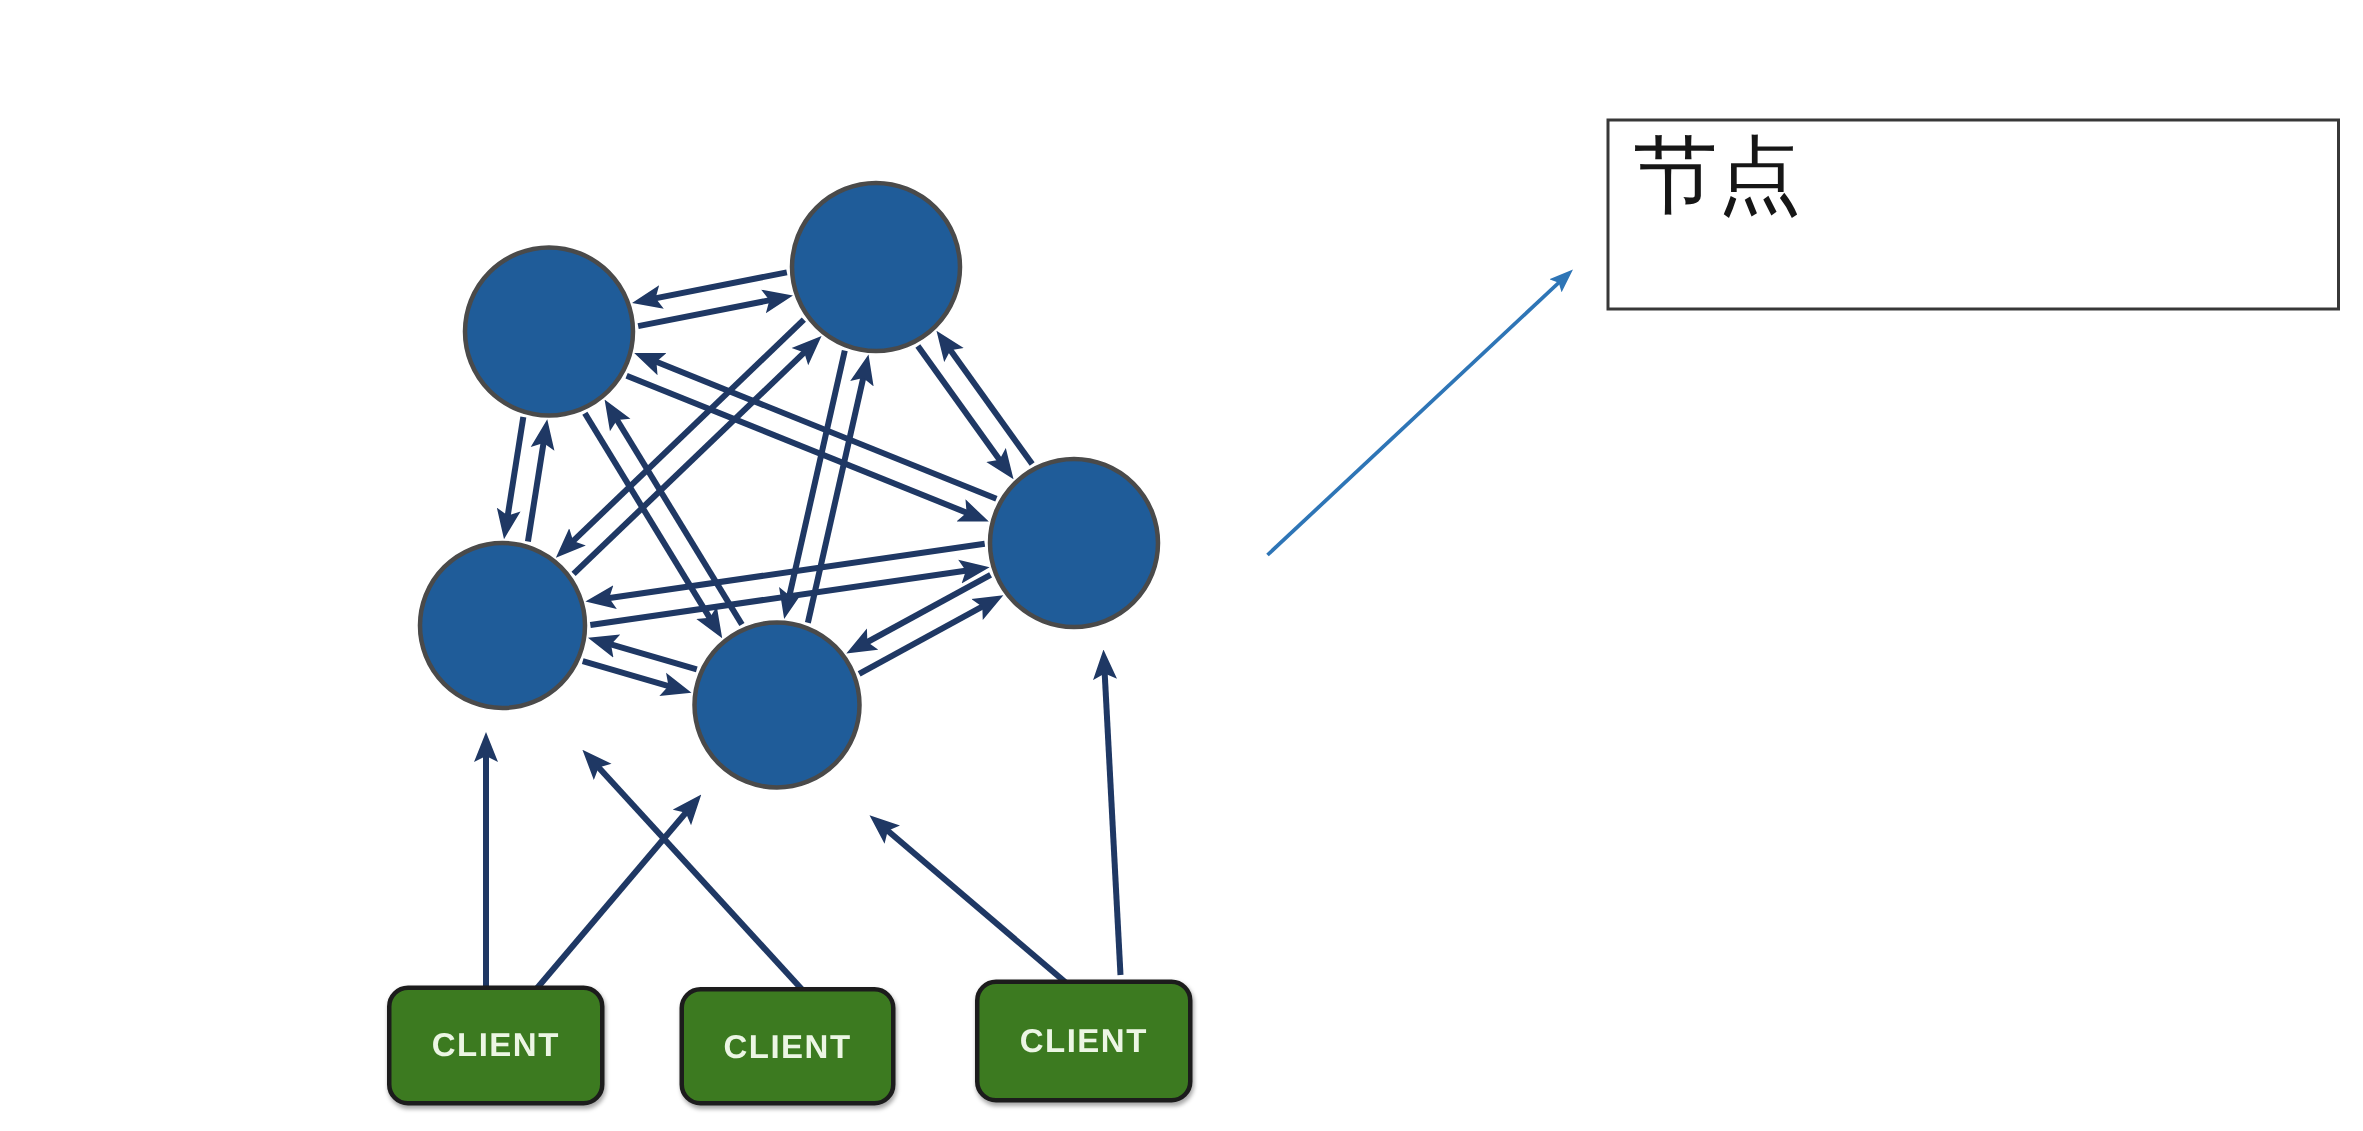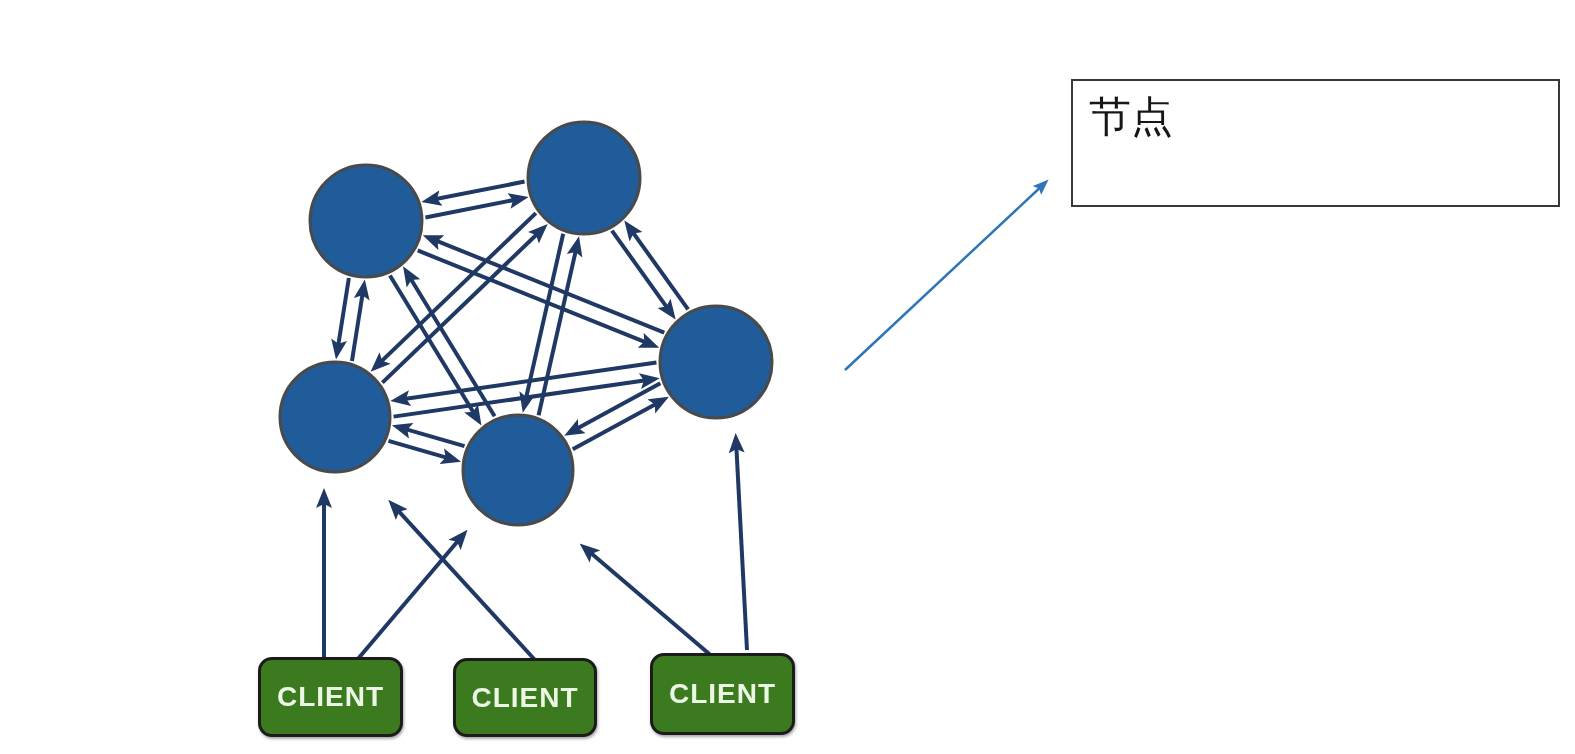--- a/index.html
+++ b/index.html
@@ -26,39 +26,39 @@
     top: 79px;
     width: 489px;
     height: 128px;
     border: 2px solid #383838;
     background: #ffffff;
     box-sizing: border-box;
     padding: 6px 10px 0 16px;
     color: #161616;
   }
   .callout-line {
-    font-size: 42px;
+    font-size: 56px;
     line-height: 60px;
     white-space: nowrap;
   }
   .client-box {
     position: absolute;
     background: #3c7a20;
     border: 3px solid #1c1c1c;
     border-radius: 14px;
     box-sizing: border-box;
     display: flex;
     align-items: center;
     justify-content: center;
     box-shadow: 1px 2px 3px rgba(0,0,0,0.35);
   }
   .client-label {
     color: #ecf6e4;
     font-weight: bold;
-    font-size: 28px;
+    font-size: 22px;
     letter-spacing: 1px;
   }
 </style>
 </head>
 <body>
 
 <div class="canvas">
 
   <svg id="diagram-svg" width="1575" height="754" viewBox="0 0 1575 754">
       <defs>

